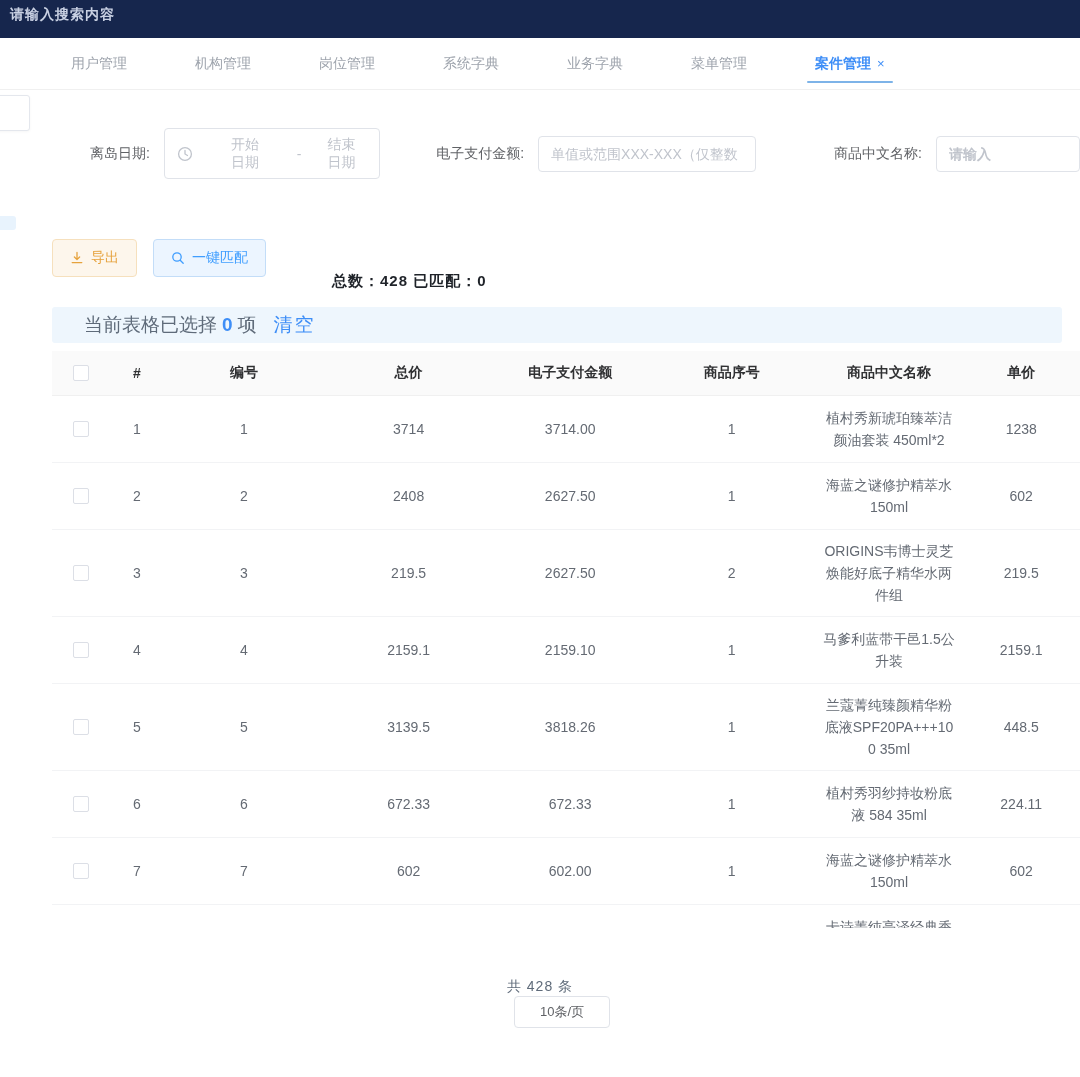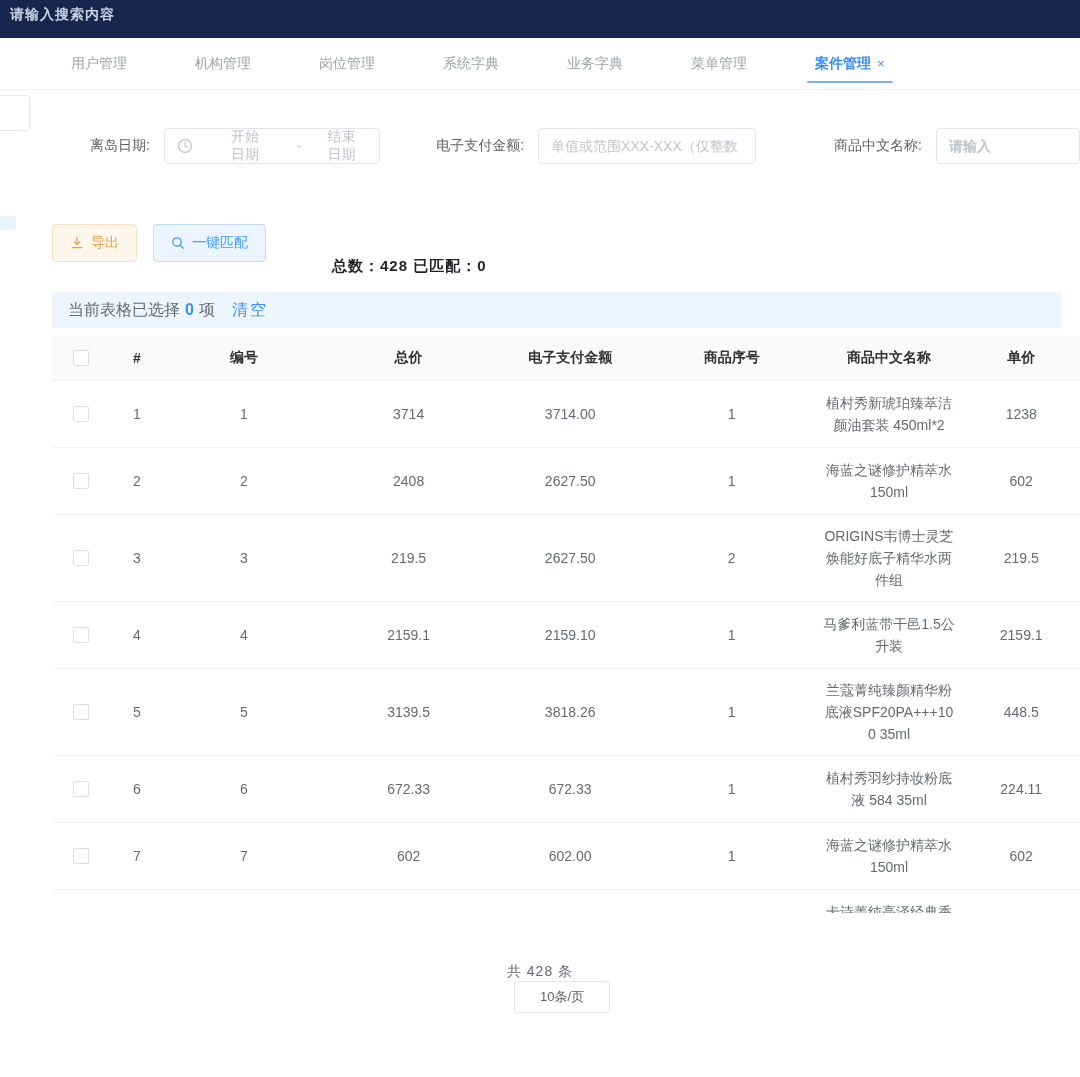--- a/index.html
+++ b/index.html
@@ -22,21 +22,21 @@
 
   
   .edge-box { position:absolute; left:-6px; top:95px; width:36px; height:36px;
     background:#fff; border:1px solid #e4e7ed; border-radius:3px; box-shadow:0 1px 3px rgba(0,0,0,.04); }
   .edge-chip { position:absolute; left:-8px; top:216px; width:24px; height:14px;
     background:#e8f3fd; border-radius:3px; }
 
   
   .filters { display:flex; align-items:center; margin:38px 0 0 90px; }
   .f-label { font-size:14px; color:#606266; white-space:nowrap; }
-  .date-input { display:flex; align-items:center; width:302px; height:36px; margin-left:14px;
+  .date-input { display:flex; align-items:center; width:302px; height:51px; margin-left:14px;
     border:1px solid #e0e3e9; border-radius:4px; background:#fff; padding:0 12px; }
   .date-input .ph { color:#c0c4cc; font-size:14px; }
   .date-input .start { margin-left:38px; }
   .date-input .sep { margin:0 26px; color:#c0c4cc; }
   .clock-icon { width:16px; height:16px; flex:0 0 auto; }
   .text-input { height:36px; border:1px solid #e0e3e9; border-radius:4px; background:#fff;
     font-size:14px; color:#0f172a; padding:0 12px; margin-left:14px; }
   .text-input::placeholder { color:#c0c4cc; font-size:14px; }
   .amount-group { margin-left:56px; display:flex; align-items:center; }
   .amount-group .text-input { width:218px; }
@@ -47,21 +47,21 @@
   .toolbar { display:flex; align-items:center; margin:46px 0 0 52px; }
   .btn { display:flex; align-items:center; gap:7px; height:38px; padding:0 17px;
     border-radius:4px; font-size:14px; cursor:pointer; border:1px solid transparent; background:#fff; }
   .btn-export { background:#fdf6ec; border-color:#f6e0bd; color:#e6a23c; }
   .btn-match  { background:#ecf5ff; border-color:#c3ddf8; color:#409eff; margin-left:16px; }
   .btn .ic { width:14px; height:14px; }
   .summary { margin-left:66px; font-size:15px; color:#1f2329; font-weight:bold; letter-spacing:1px;margin-top:47px; }
 
   
   .selection-bar { width:1010px; margin:16px 0 0 52px; height:36px; background:#eef6fd;
-    border-radius:3px; display:flex; align-items:center; padding:0 16px; font-size:16px; color:#5f6b7a; gap:5px; }
+    border-radius:3px; display:flex; align-items:center; padding:0 32px; font-size:19px; color:#5f6b7a; gap:5px; }
   .selection-bar .cnt { color:#3e8ef7; font-weight:bold; }
   .selection-bar .clear { color:#3e8ef7; margin-left:12px; cursor:pointer; letter-spacing:2px; }
 
   
   .table-wrap { width:1028px; margin:8px 0 0 52px; height:577px; overflow:hidden; }
   table { border-collapse:collapse; table-layout:fixed; width:1028px; }
   col.c-check{width:56px;} col.c-idx{width:50px;} col.c-code{width:154px;}
   col.c-total{width:160px;} col.c-epay{width:148px;} col.c-seq{width:160px;}
   col.c-name{width:140px;} col.c-price{width:112px;}
   thead th { background:#fafafa; height:44px; font-size:14px; color:#303133; font-weight:bold;

